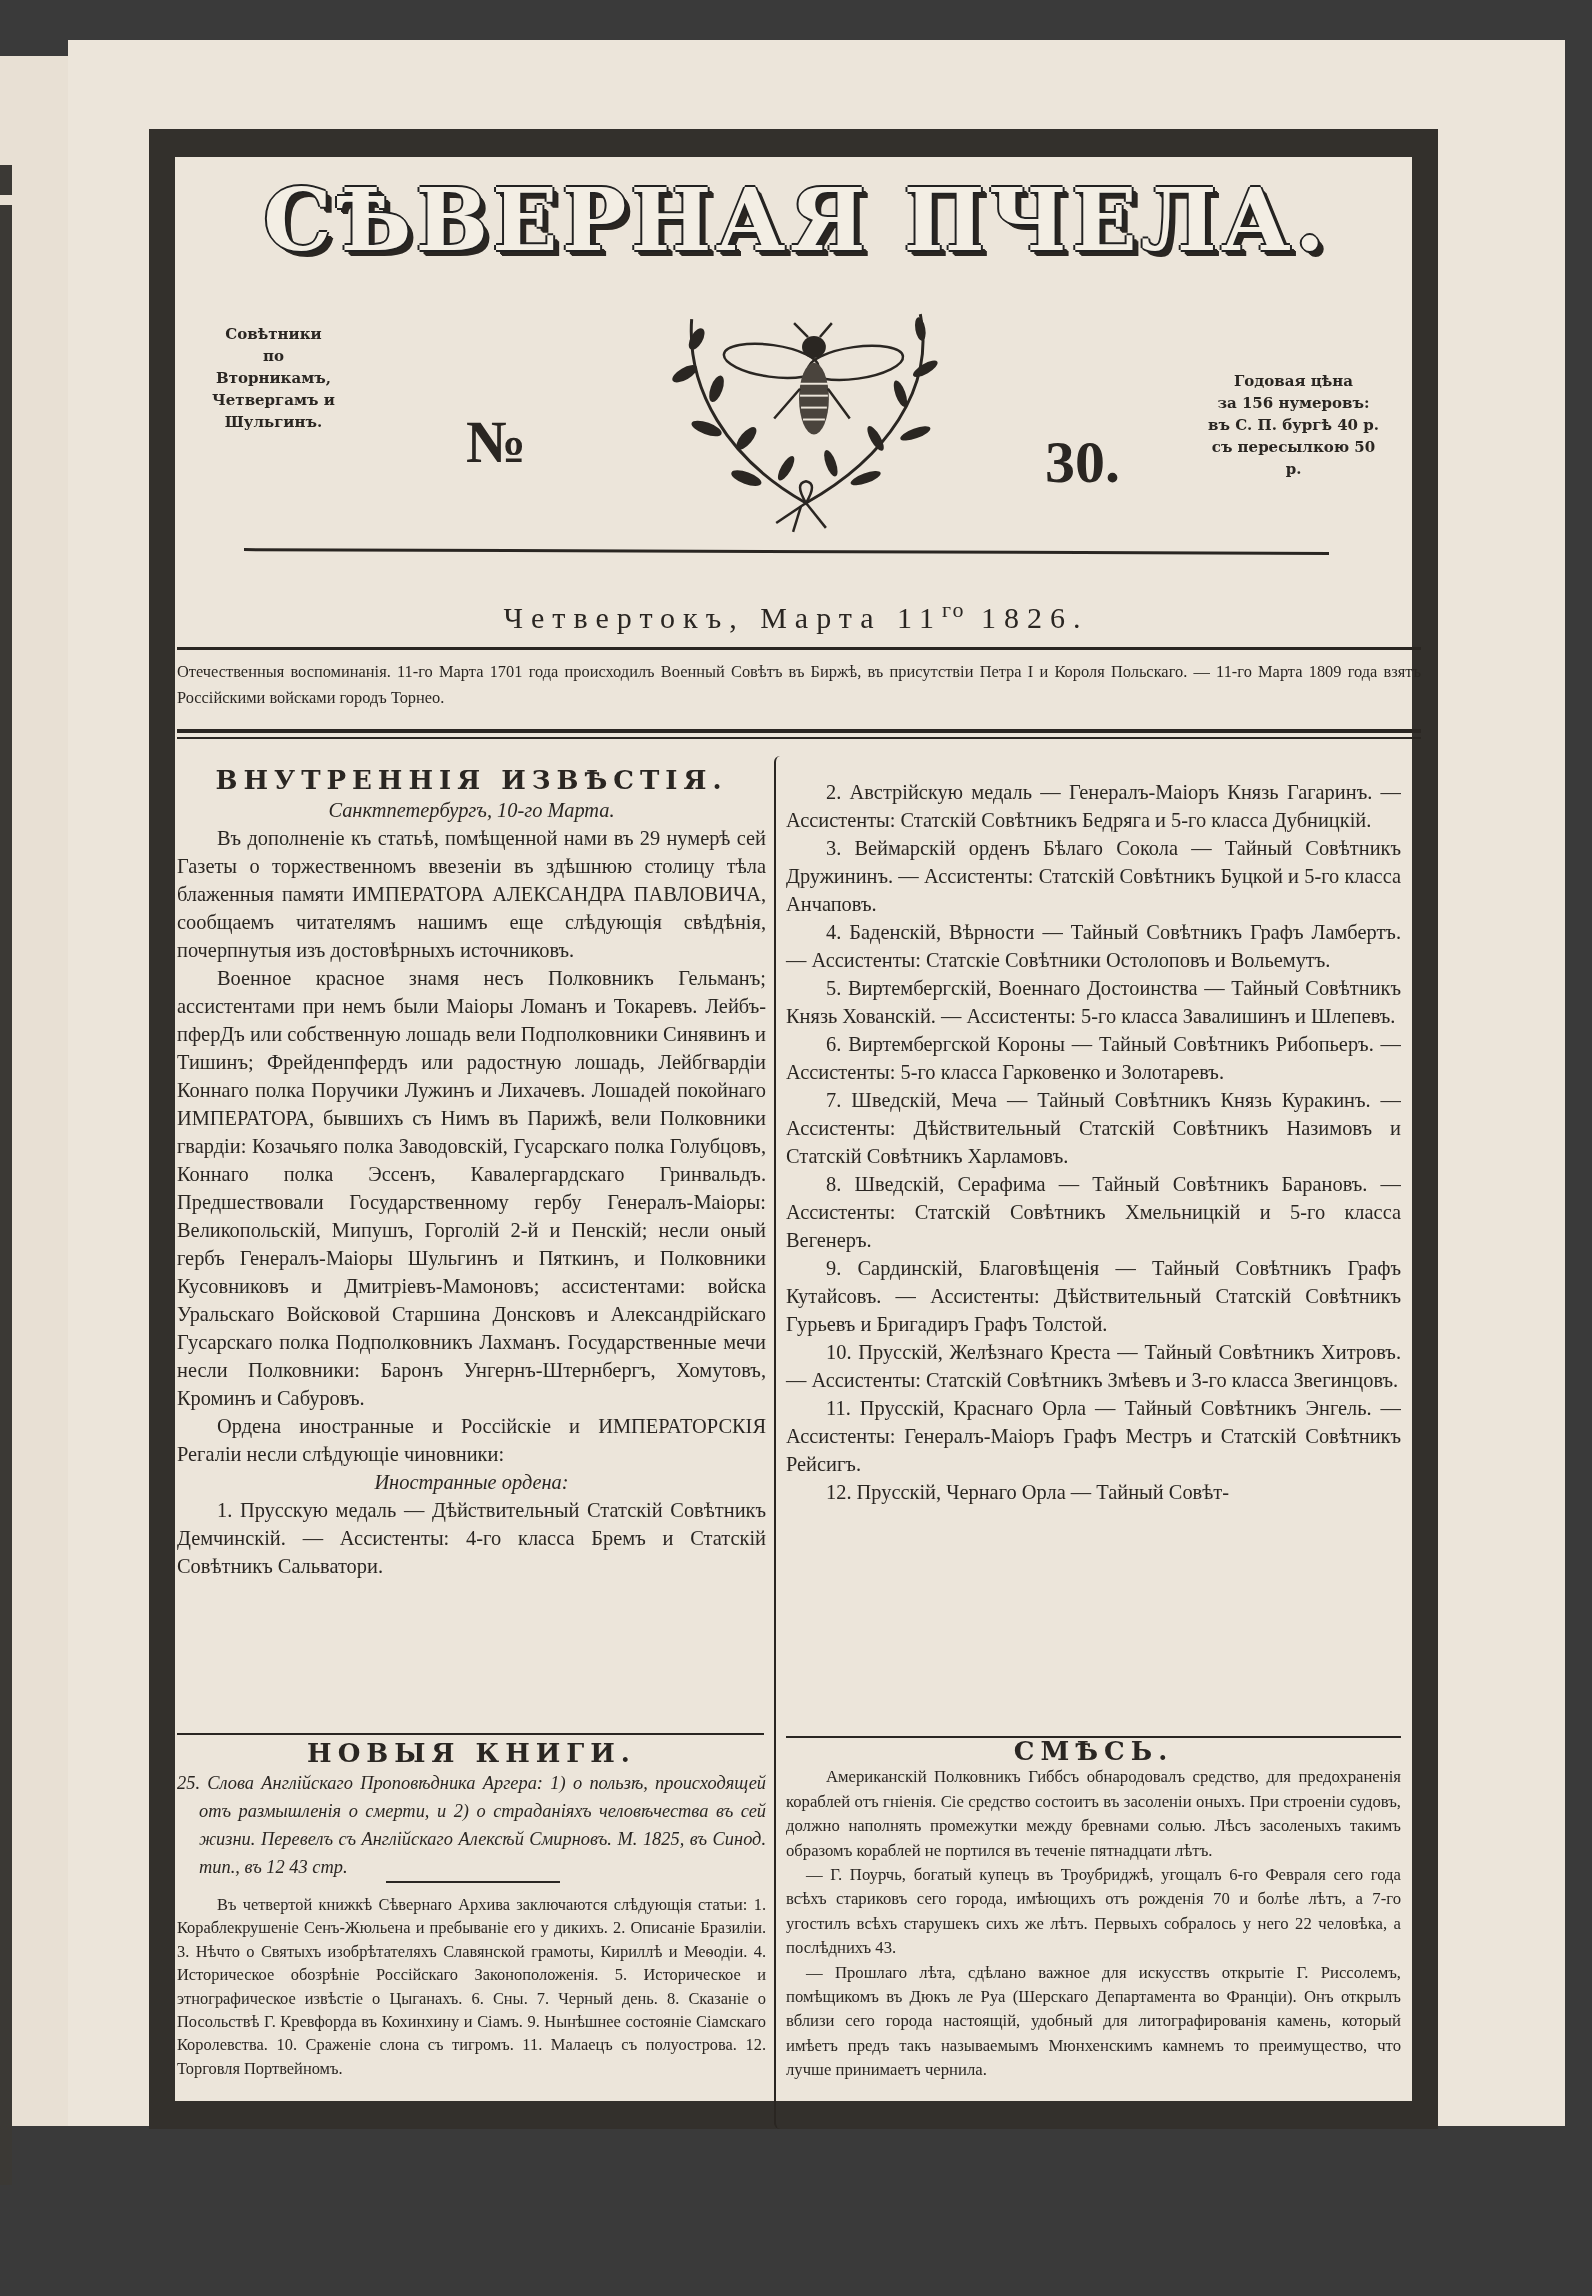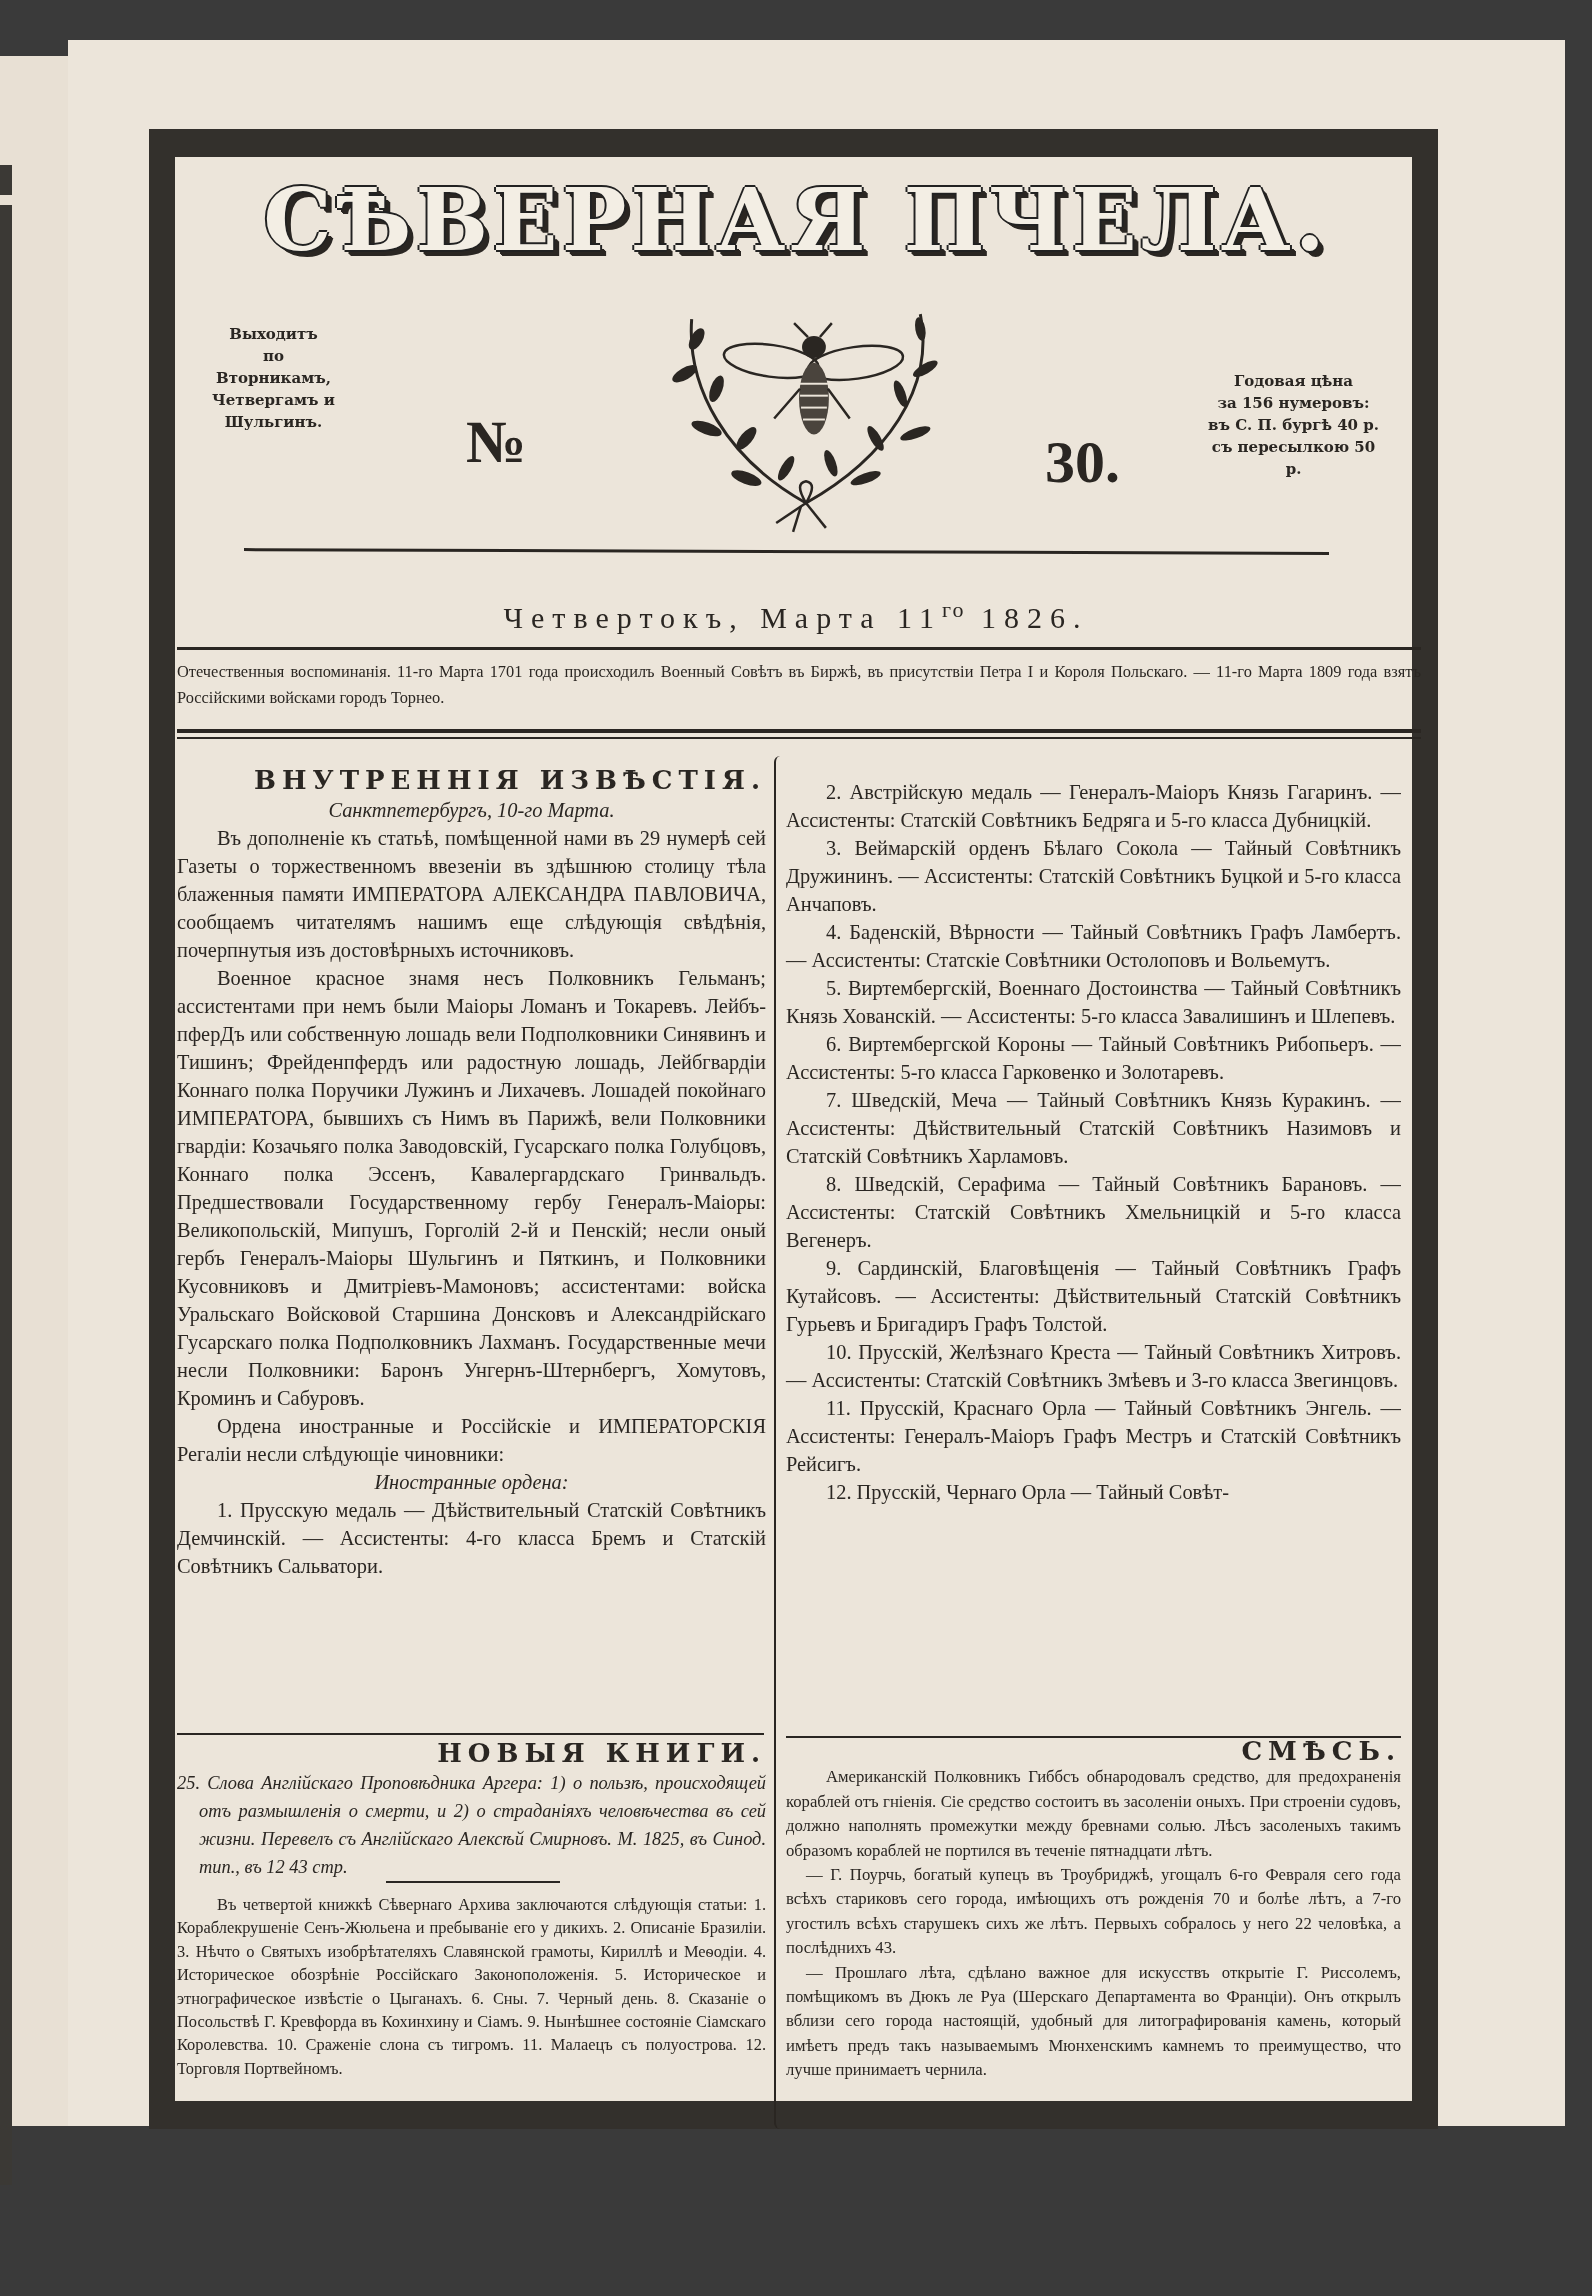--- a/index.html
+++ b/index.html
@@ -41,21 +41,21 @@
     left:179px; width:1234px; top:597px; text-align:center;
     font-size:30px; letter-spacing:8px; font-family:"Liberation Serif", serif;
   }
   .dateline sup { font-size:22px; letter-spacing:2px; }
   .memory {
     left:177px; width:1244px; top:659px; font-size:16.4px; line-height:26px;
     font-family:"Liberation Serif", serif; text-align:justify;
   }
   .col { position:absolute; font-family:"Liberation Serif", serif; font-size:20.4px; line-height:28px; text-align:justify; }
   .col p { margin:0; text-indent:40px; }
-  .col .head { text-align:right; font-size:26px; letter-spacing:6px; font-weight:bold; text-indent:0; margin-bottom:2px; font-family:"DejaVu Serif", serif; }
+  .col .head { text-align:center; font-size:26px; letter-spacing:6px; font-weight:bold; text-indent:0; margin-bottom:2px; font-family:"DejaVu Serif", serif; }
   .col .sub { text-align:center; font-style:italic; text-indent:0; }
   .left-col { left:177px; width:589px; top:766px; }
   .right-col { left:786px; width:615px; top:778px; }
   .divider {
     position:absolute; left:774px; top:756px; width:10px; height:1373px;
     border-left:2px solid #2a2622; border-radius:8px;
     background: repeating-linear-gradient(to bottom, transparent 0 60px, transparent 60px 80px);
   }
   .books { left:177px; width:589px; top:1739px; }
   .books .lead { font-style:italic; font-size:18.4px; line-height:28px; text-indent:-22px; padding-left:22px; }
@@ -72,21 +72,21 @@
   <div class="frag" style="top:109px;height:30px;"></div>
   <div class="frag" style="top:149px;height:1980px;"></div>
 </div>
 
 <div class="page"></div>
 <div class="frame"></div>
 
 <div class="abs title">СѢВЕРНАЯ ПЧЕЛА.</div>
 
 <div class="abs side-note" style="left:204px;top:323px;width:139px;">
-  <div>Выходитъ</div>
+  <div>Совѣтники</div>
   <div>по Вторникамъ,</div>
   <div>Четвергамъ и</div>
   <div>Шульгинъ.</div>
 </div>
 
 <div class="abs side-note" style="left:1204px;top:370px;width:179px;">
   <div>Годовая цѣна</div>
   <div>за 156 нумеровъ:</div>
   <div>въ С. П. бургѣ 40 р.</div>
   <div>съ пересылкою 50 р.</div>

